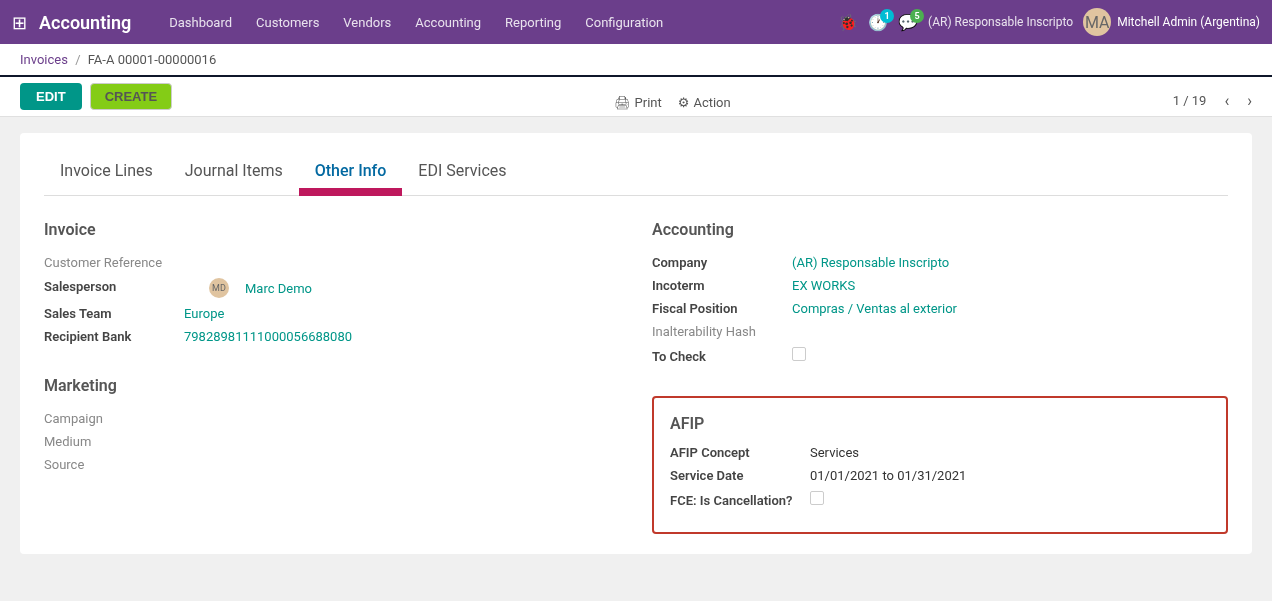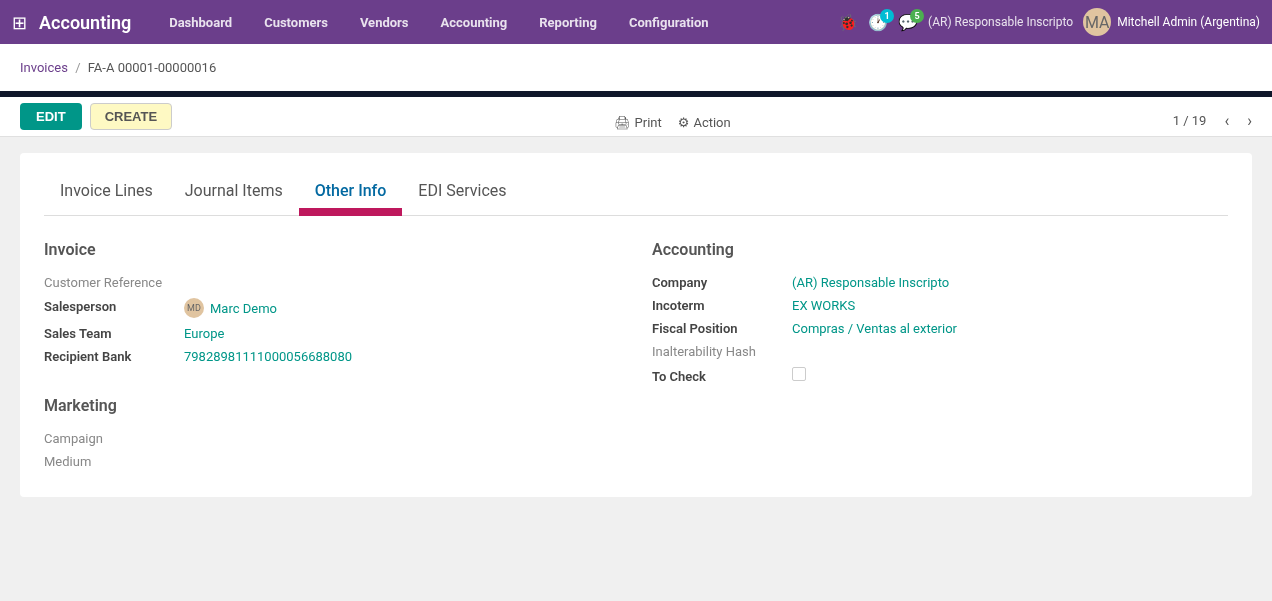--- a/index.html
+++ b/index.html
@@ -2,40 +2,40 @@
 <html><head>
   <meta charset="utf-8">
   <style>
     * { box-sizing: border-box; margin: 0; padding: 0; }
     body { font-family: -apple-system, BlinkMacSystemFont, 'Segoe UI', Roboto, sans-serif; font-size: 13px; background: #f0f0f0; color: #333; }
 
     
     .topbar { background: #6B3E8B; display: flex; align-items: center; padding: 0 12px; height: 44px; color: white; }
     .topbar-grid-icon { margin-right: 12px; font-size: 18px; cursor: pointer; }
     .topbar-brand { font-size: 18px; font-weight: 600; margin-right: 28px; color: white; }
-    .topbar-nav { display: flex; gap: 12px; flex: 1; font-weight: bold; }
+    .topbar-nav { display: flex; gap: 4px; flex: 1; }
     .topbar-nav-item { color: rgba(255,255,255,0.85); padding: 4px 10px; border-radius: 4px; cursor: pointer; font-size: 13px; }
     .topbar-right { display: flex; align-items: center; gap: 10px; }
     .topbar-icon-btn { position: relative; color: white; cursor: pointer; font-size: 16px; }
     .badge { position: absolute; top: -4px; right: -6px; background: #00BCD4; color: white; border-radius: 50%; font-size: 9px; width: 14px; height: 14px; display: flex; align-items: center; justify-content: center; font-weight: bold; }
     .badge-green { background: #4CAF50; }
     .topbar-user { display: flex; align-items: center; gap: 6px; color: white; font-size: 12px; }
     .avatar { width: 28px; height: 28px; border-radius: 50%; background: #ccc; overflow: hidden; display: flex; align-items: center; justify-content: center; font-size: 16px; color: #666; background: #e0c4a0; }
     .topbar-responsable { color: rgba(255,255,255,0.85); font-size: 12px; }
 
     
-    .breadcrumb { padding: 16px 20px; font-size: 13px; color: #6B3E8B; background: white; border-bottom: 6px solid #0f172a; }
+    .breadcrumb { padding: 8px 20px; font-size: 13px; color: #6B3E8B; background: white; border-bottom: 2px solid #0f172a; }
     .breadcrumb a { color: #6B3E8B; text-decoration: none; cursor: pointer; }
     .breadcrumb-sep { color: #999; margin: 0 4px; }
     .breadcrumb-current { color: #555; }
 
     
     .action-bar { background: white; border-bottom: 1px solid #e0e0e0; padding: 6px 20px; display: flex; align-items: flex-end; gap: 8px; }
     .btn-edit { background: #009688; color: white; border: none; padding: 6px 16px; border-radius: 4px; cursor: pointer; font-size: 13px; font-weight: 600; }
-    .btn-create { background: #fef9c3; color: #555; border: 1px solid #ccc; padding: 5px 14px; border-radius: 4px; cursor: pointer; font-size: 13px; font-weight: 600; }
+    .btn-create { background: #84cc16; color: #555; border: 1px solid #ccc; padding: 5px 14px; border-radius: 4px; cursor: pointer; font-size: 13px; font-weight: 600; }
     .action-bar-center { flex: 1; display: flex; align-items: center; gap: 16px; justify-content: center; }
     .action-bar-btn { display: flex; align-items: center; gap: 4px; color: #555; cursor: pointer; font-size: 13px; }
     .action-bar-right { display: flex; align-items: center; gap: 18px; color: #555; font-size: 13px; }
     .nav-arrow { cursor: pointer; font-size: 16px; color: #555; }
 
     
     .main { padding: 16px 20px; }
     .card { background: white; border-radius: 4px; padding: 20px 24px; }
 
     
@@ -47,21 +47,21 @@
     .content-grid { display: grid; grid-template-columns: 1fr 1fr; gap: 32px; }
 
     .section-title { font-size: 16px; font-weight: 600; color: #555; margin-bottom: 16px; }
     .field-row { display: flex; align-items: baseline; margin-bottom: 8px; }
     .field-label { color: #888; font-size: 13px; min-width: 140px; }
     .field-label-bold { color: #444; font-weight: 600; font-size: 13px; min-width: 140px; }
     .field-value { color: #333; font-size: 13px; }
     .field-value-link { color: #009688; font-size: 13px; cursor: pointer; }
     .field-empty { color: #ccc; font-size: 13px; }
 
-    .salesperson-row { display: flex; align-items: center; gap: 6px; }
+    .salesperson-row { display: flex; align-items: center; gap: 16px; margin-left: 25px; }
     .salesperson-avatar { width: 20px; height: 20px; border-radius: 50%; background: #e0c4a0; display: flex; align-items: center; justify-content: center; font-size: 9px; color: #666; }
 
     .checkbox { width: 14px; height: 14px; border: 1px solid #ccc; background: white; display: inline-block; border-radius: 2px; }
 
     
     .afip-box { border: 2px solid #c0392b; border-radius: 4px; padding: 16px; margin-top: 8px; }
     .afip-title { font-size: 16px; font-weight: 600; color: #555; margin-bottom: 12px; }
 
     .marketing-section { margin-top: 32px; }
 
@@ -175,20 +175,24 @@
           <div class="field-row">
             <span class="field-label">Campaign</span>
             <span class="field-empty"></span>
           </div>
 
           <div class="field-row">
             <span class="field-label">Medium</span>
             <span class="field-empty"></span>
           </div>
 
+          <div class="field-row">
+            <span class="field-label">Source</span>
+            <span class="field-empty"></span>
+          </div>
         </div>
 
       </div>
 
       <div>
 
         <div>
           <div class="section-title">Accounting</div>
 
           <div class="field-row">
@@ -211,19 +215,39 @@
             <span class="field-empty"></span>
           </div>
 
 
           <div class="field-row">
             <span class="field-label-bold">To Check</span>
             <span class="checkbox"></span>
           </div>
         </div>
 
+        <div class="section-gap">
+          <div class="afip-box">
+            <div class="afip-title">AFIP</div>
+
+            <div class="field-row">
+              <span class="field-label-bold">AFIP Concept</span>
+              <span class="field-value">Services</span>
+            </div>
+
+            <div class="field-row">
+              <span class="field-label-bold">Service Date</span>
+              <span class="field-value">01/01/2021 to 01/31/2021</span>
+            </div>
+
+            <div class="field-row">
+              <span class="field-label-bold">FCE: Is Cancellation?</span>
+              <span class="checkbox"></span>
+            </div>
+          </div>
+        </div>
 
       </div>
 
     </div>
 
   </div>
 </div>
 
 </body></html>

